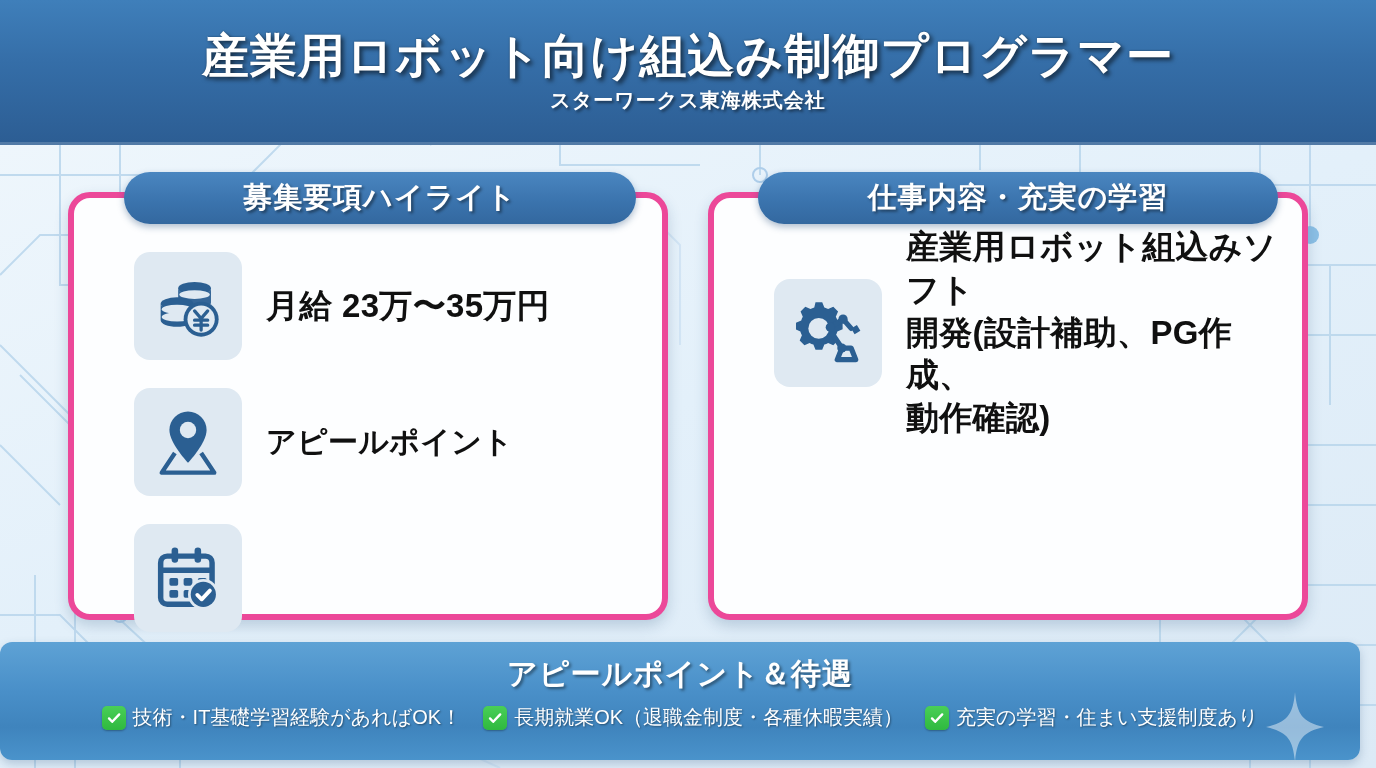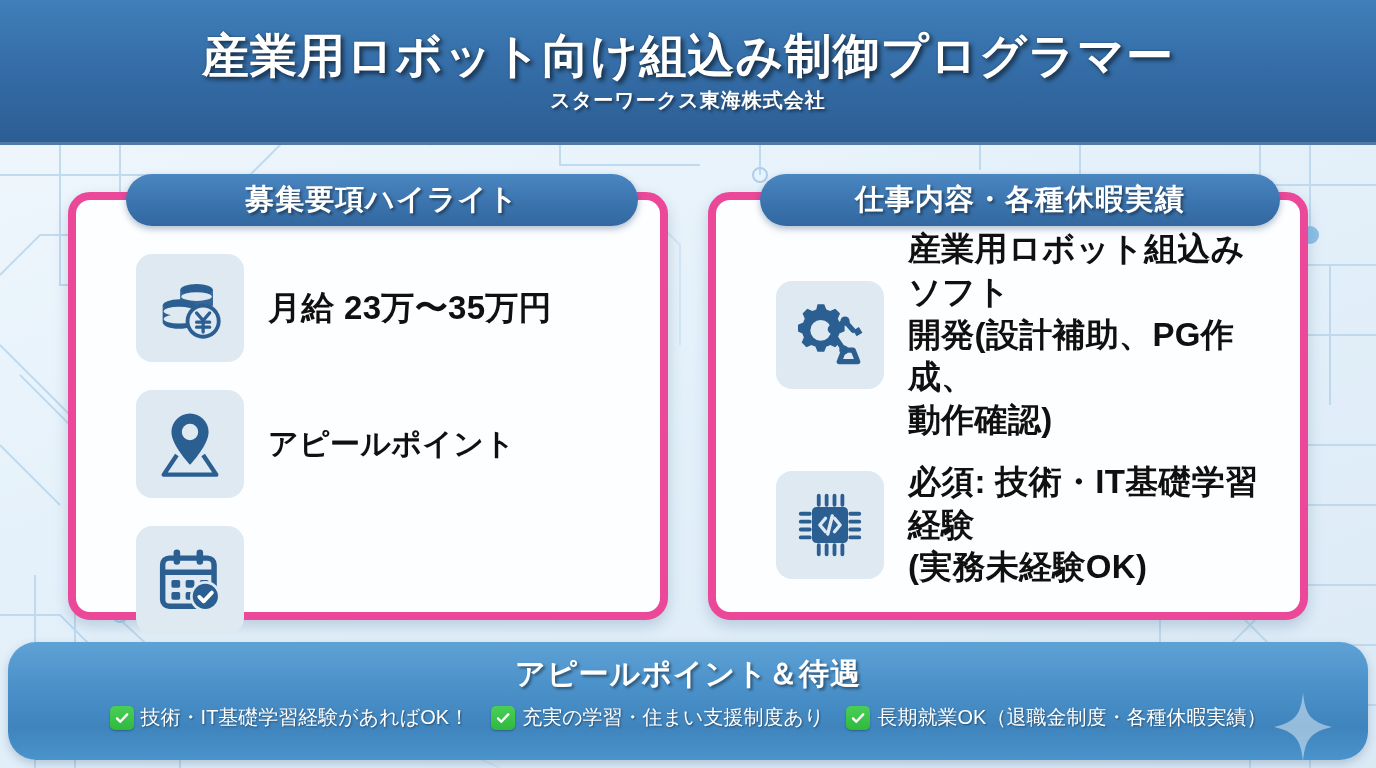--- a/index.html
+++ b/index.html
@@ -60,21 +60,21 @@
     color:#ffffff;
     letter-spacing:1px;
     text-shadow:2px 2px 3px rgba(0,0,0,.5);
     white-space:nowrap;
   }
 
   
   .card {
     position:absolute;
     background:#fdfeff;
-    border:8px solid #ec4899;
+    border:6px solid #ec4899;
     border-radius:22px;
     box-shadow:0 6px 14px rgba(40,80,125,.22);
   }
   #card-left  { left:68px;  top:192px; width:600px;  height:428px; }
   #card-right { left:708px; top:192px; width:600px;  height:428px; }
 
   .card-pill {
     position:absolute;
     top:-26px;
     height:52px;
@@ -123,23 +123,23 @@
     letter-spacing:.3px;
   }
   #card-left  .row { height:132px; margin-bottom:4px; }
   #card-right .row { height:186px; margin-bottom:4px; }
   #card-right .row-text { font-size:33px; line-height:1.3; }
   #card-left .row-text.salary { font-size:33px; }
 
   
   .footer {
     position:absolute;
-    left:8px; top:642px;
+    left:0; top:642px;
     width:1360px; height:118px;
-    border-radius:28px;
+    border-radius:12px;
     background:linear-gradient(180deg,#5ea2d5 0%,#4a90c9 40%,#3f84bd 72%,#4a93cb 100%);
     box-shadow:0 4px 10px rgba(40,80,125,.25);
     overflow:hidden;
   }
   .footer-title {
     position:absolute;
     left:0; top:12px; width:100%;
     text-align:center;
     font-size:30px;
     font-weight:bold;
@@ -316,21 +316,21 @@
             <path d="M40.5 47.5l4 4 7.5-8" fill="none" stroke="#fff" stroke-width="3.5" stroke-linecap="round" stroke-linejoin="round"></path>
           </svg>
         </div>
       </div>
 
     </div>
   </div>
 
   <div class="card" id="card-right">
     <div class="card-pill" id="pill-right">
-      <span>仕事内容・各種休暇実績</span>
+      <span>仕事内容・充実の学習</span>
     </div>
     <div class="rows">
 
       <div class="row">
         <div class="icon-tile">
           <svg width="74" height="74" viewBox="0 0 64 64" aria-hidden="true">
             <path fill="#2b5f92" d="M25 4l2.2 5.4a19 19 0 013.9 1.6l5.3-2.3 4.9 4.9-2.3 5.3a19 19 0 011.6 3.9l5.4 2.2v6.9l-5.4 2.2a19 19 0 01-1.6 3.9l2.3 5.3-4.9 4.9-5.3-2.3a19 19 0 01-3.9 1.6L25 53h-6.9l-2.2-5.4a19 19 0 01-3.9-1.6l-5.3 2.3-4.9-4.9 2.3-5.3a19 19 0 01-1.6-3.9L-2 32v-6.9l5.4-2.2a19 19 0 011.6-3.9l-2.3-5.3 4.9-4.9 5.3 2.3a19 19 0 013.9-1.6L18.1 4z" transform="translate(6,2) scale(.84)"></path>
             <circle cx="24" cy="28" r="9" fill="#dfe9f2"></circle>
             <g stroke="#2b5f92" stroke-width="4.5" fill="none" stroke-linecap="round" stroke-linejoin="round">
               <path d="M34 27 L45 20"></path>
@@ -342,39 +342,20 @@
               <circle cx="34" cy="27" r="4"></circle>
               <circle cx="45" cy="20" r="4"></circle>
               <circle cx="44" cy="45" r="4"></circle>
             </g>
             <path d="M52 28 l5 -3 3 5 -5 3z" fill="#2b5f92"></path>
           </svg>
         </div>
         <div class="row-text">産業用ロボット組込みソフト<br>開発(設計補助、PG作成、<br>動作確認)</div>
       </div>
 
-      <div class="row">
-        <div class="icon-tile">
-          <svg width="72" height="72" viewBox="0 0 64 64" aria-hidden="true">
-            <rect x="16" y="16" width="32" height="32" rx="4" fill="#2b5f92"></rect>
-            <g stroke="#2b5f92" stroke-width="3.4" stroke-linecap="round">
-              <path d="M22 6v8M29 6v8M36 6v8M43 6v8"></path>
-              <path d="M22 50v8M29 50v8M36 50v8M43 50v8"></path>
-              <path d="M6 22h8M6 29h8M6 36h8M6 43h8"></path>
-              <path d="M50 22h8M50 29h8M50 36h8M50 43h8"></path>
-            </g>
-            <g stroke="#dfe9f2" stroke-width="3" fill="none" stroke-linecap="round" stroke-linejoin="round">
-              <path d="M28 26l-5 6 5 6"></path>
-              <path d="M36 26l5 6-5 6"></path>
-              <path d="M34 24l-4 16"></path>
-            </g>
-          </svg>
-        </div>
-        <div class="row-text">必須: 技術・IT基礎学習経験<br>(実務未経験OK)</div>
-      </div>
 
     </div>
   </div>
 
   <div class="footer">
     <div class="footer-title">アピールポイント＆待遇</div>
 
     <div class="footer-items">
 
       <div class="footer-item">
@@ -385,30 +366,30 @@
         </span>
         <span class="footer-item-label">技術・IT基礎学習経験があればOK！</span>
       </div>
 
       <div class="footer-item">
         <span class="check-box">
           <svg width="16" height="16" viewBox="0 0 16 16" aria-hidden="true">
             <path d="M3 8.4l3.2 3.4L13.2 4.4" fill="none" stroke="#fff" stroke-width="2.4" stroke-linecap="round" stroke-linejoin="round"></path>
           </svg>
         </span>
-        <span class="footer-item-label">充実の学習・住まい支援制度あり</span>
+        <span class="footer-item-label">長期就業OK（退職金制度・各種休暇実績）</span>
       </div>
 
       <div class="footer-item">
         <span class="check-box">
           <svg width="16" height="16" viewBox="0 0 16 16" aria-hidden="true">
             <path d="M3 8.4l3.2 3.4L13.2 4.4" fill="none" stroke="#fff" stroke-width="2.4" stroke-linecap="round" stroke-linejoin="round"></path>
           </svg>
         </span>
-        <span class="footer-item-label">長期就業OK（退職金制度・各種休暇実績）</span>
+        <span class="footer-item-label">充実の学習・住まい支援制度あり</span>
       </div>
 
     </div>
 
     <svg class="sparkle" viewBox="0 0 58 70" aria-hidden="true">
       <path d="M29 0 C31 22 36 30 58 35 C36 40 31 48 29 70 C27 48 22 40 0 35 C22 30 27 22 29 0z" fill="rgba(255,255,255,.45)"></path>
     </svg>
   </div>
 
 </div>

